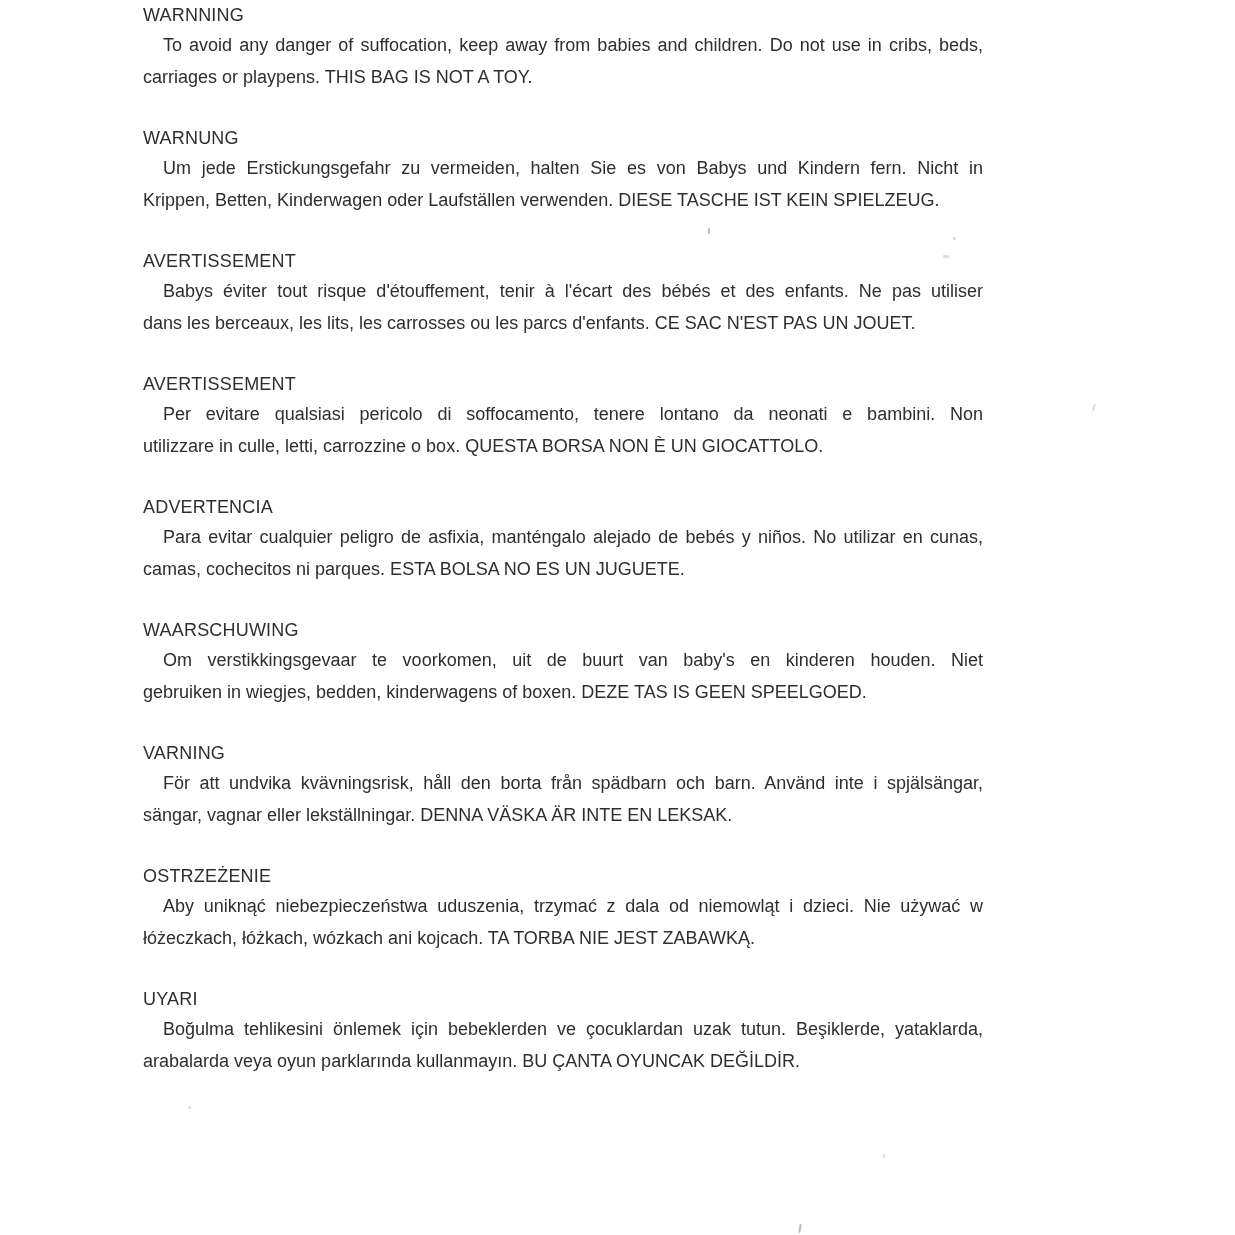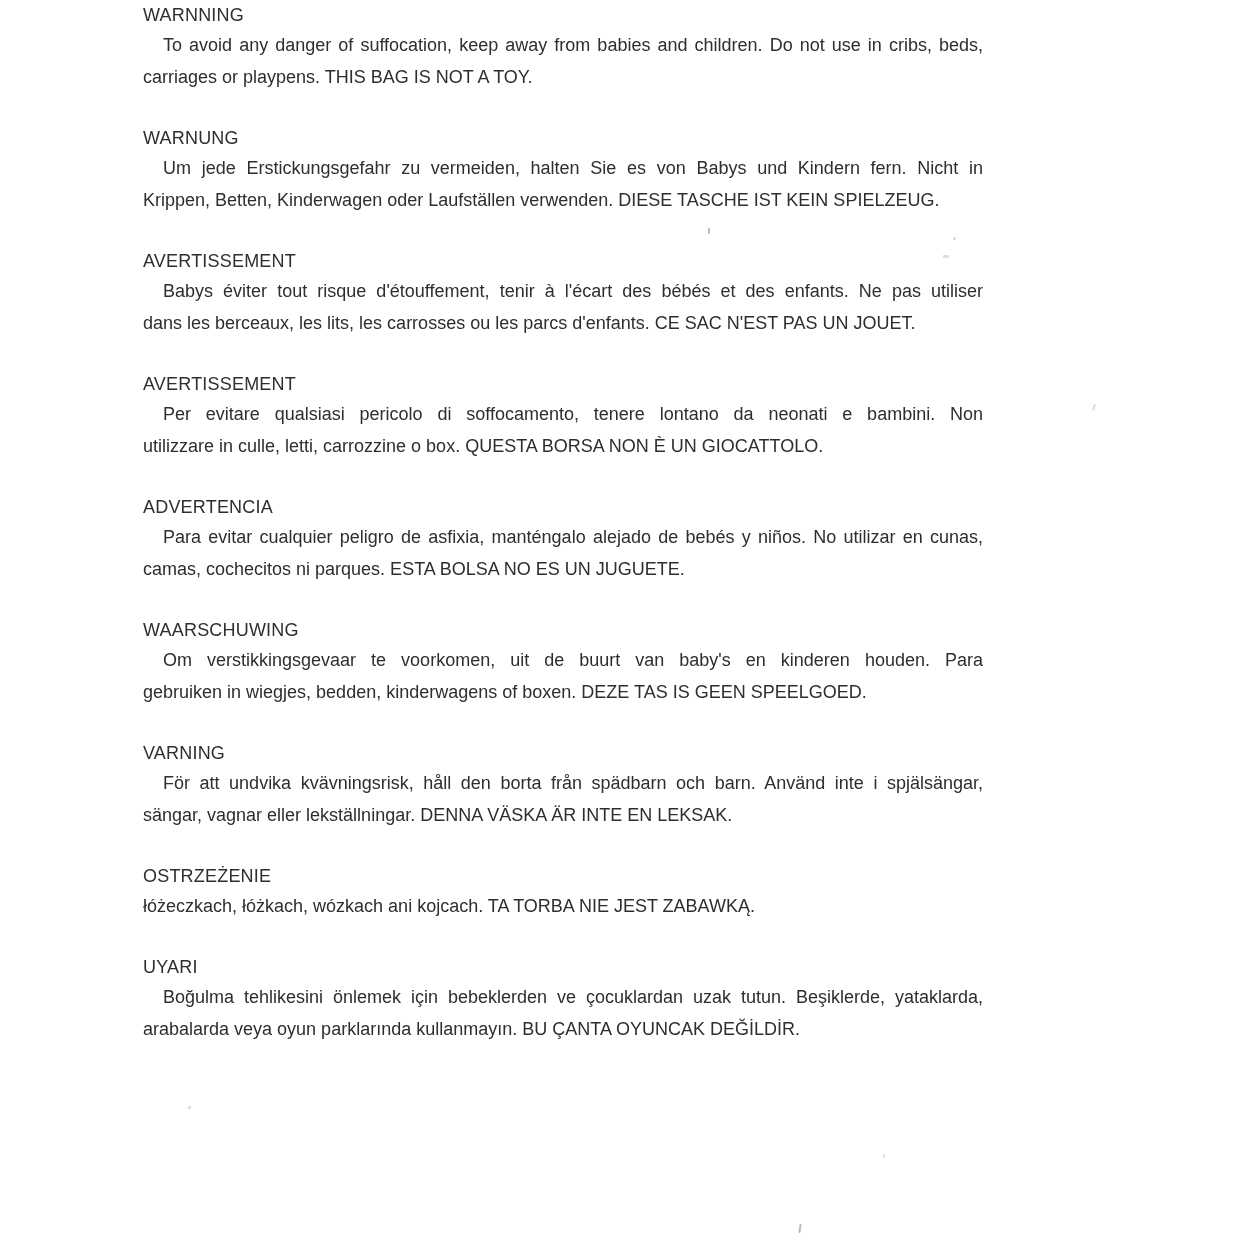--- a/index.html
+++ b/index.html
@@ -79,32 +79,33 @@
     </section>
 
     <section class="warn">
       <div class="heading">ADVERTENCIA</div>
       <div class="line justify">Para evitar cualquier peligro de asfixia, manténgalo alejado de bebés y niños. No utilizar en cunas,</div>
       <div class="line">camas, cochecitos ni parques. ESTA BOLSA NO ES UN JUGUETE.</div>
     </section>
 
     <section class="warn">
       <div class="heading">WAARSCHUWING</div>
-      <div class="line justify">Om verstikkingsgevaar te voorkomen, uit de buurt van baby's en kinderen houden. Para</div>
+      <div class="line justify">Om verstikkingsgevaar te voorkomen, uit de buurt van baby's en kinderen houden. Niet</div>
       <div class="line">gebruiken in wiegjes, bedden, kinderwagens of boxen. DEZE TAS IS GEEN SPEELGOED.</div>
     </section>
 
     <section class="warn">
       <div class="heading">VARNING</div>
       <div class="line justify">För att undvika kvävningsrisk, håll den borta från spädbarn och barn. Använd inte i spjälsängar,</div>
       <div class="line">sängar, vagnar eller lekställningar. DENNA VÄSKA ÄR INTE EN LEKSAK.</div>
     </section>
 
     <section class="warn">
       <div class="heading">OSTRZEŻENIE</div>
+      <div class="line justify">Aby uniknąć niebezpieczeństwa uduszenia, trzymać z dala od niemowląt i dzieci. Nie używać w</div>
       <div class="line">łóżeczkach, łóżkach, wózkach ani kojcach. TA TORBA NIE JEST ZABAWKĄ.</div>
     </section>
 
     <section class="warn">
       <div class="heading">UYARI</div>
       <div class="line justify">Boğulma tehlikesini önlemek için bebeklerden ve çocuklardan uzak tutun. Beşiklerde, yataklarda,</div>
       <div class="line">arabalarda veya oyun parklarında kullanmayın. BU ÇANTA OYUNCAK DEĞİLDİR.</div>
     </section>
 
   </div>

